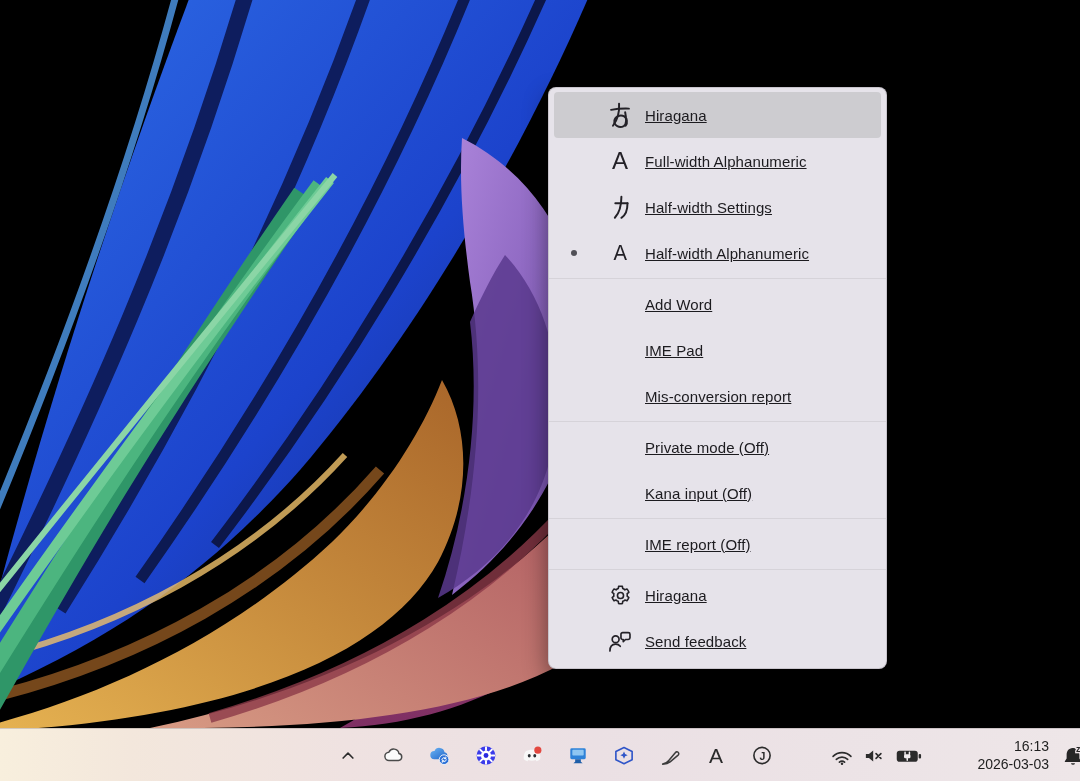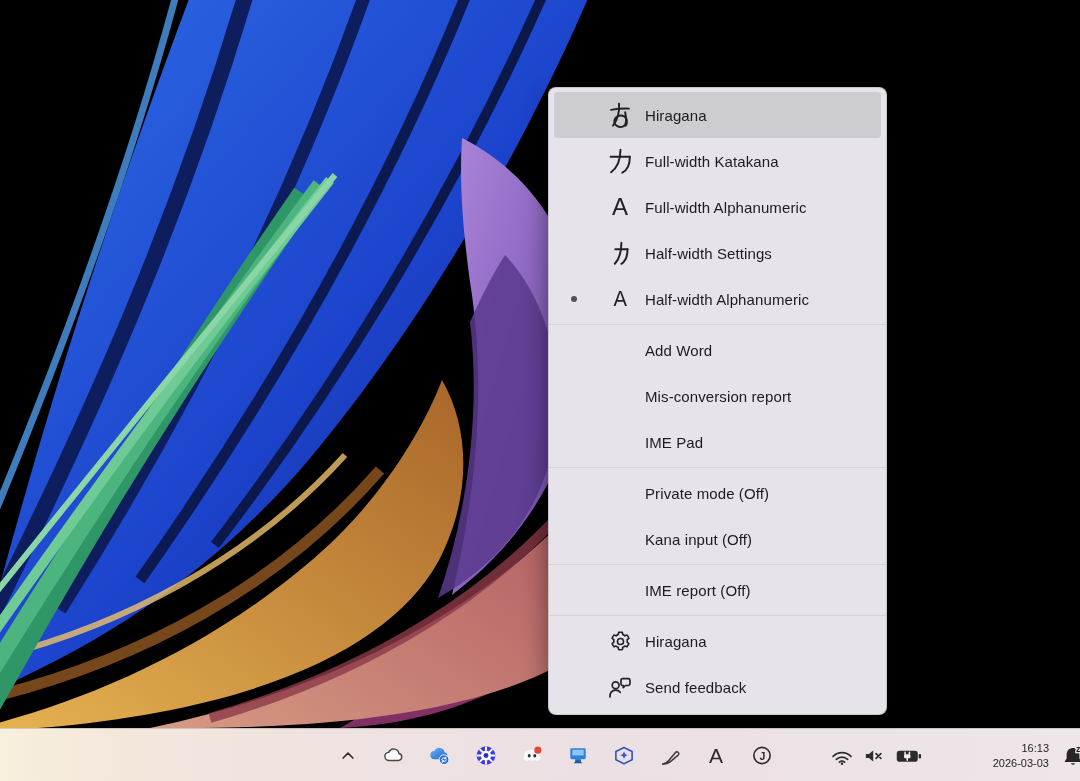--- a/index.html
+++ b/index.html
@@ -23,21 +23,21 @@
   .menu-row {
     display:flex; align-items:center;
     height:46px; margin:0 5px; padding:0 6px 0 7px;
     border-radius:4px; cursor:default;
   }
   .menu-row.highlighted { background:#cdccd0; }
   .bullet-box { width:26px; flex:none; display:flex; align-items:center; justify-content:center; }
   .sel-bullet { width:6px; height:6px; border-radius:50%; background:#515057; }
   .icon-box { width:36px; height:36px; margin-left:15px; flex:none;
               display:flex; align-items:center; justify-content:center; }
-  .menu-label { margin-left:7px; font-size:15px; letter-spacing:0.1px; color:#1c1b1f; }
+  .menu-label { margin-left:7px; font-size:15px; letter-spacing:0.1px; color:#1c1b1f;text-decoration:underline; }
   .glyph-a-full { font-size:24px; font-weight:400; color:#232127; line-height:1; }
   .glyph-a-half { font-size:22px; font-weight:400; color:#232127; line-height:1; transform:scaleX(0.92); }
   .menu-divider { height:1px; background:#d6d3d9; margin:2px 0; }
   .kana-svg { stroke:#232127; stroke-width:2.1; fill:none; stroke-linecap:round; stroke-linejoin:round; }
   .fl-icon  { stroke:#232127; stroke-width:1.9; fill:none; stroke-linecap:round; stroke-linejoin:round; }
 
   
   .taskbar {
     position:absolute; left:0; top:728px; width:1080px; height:53px;
     background:linear-gradient(90deg,#f8efdd 0%,#f3e7dc 12%,#efe2e1 32%,#ebe0e4 55%,#ece3e6 78%,#eee6e8 100%);
@@ -46,21 +46,21 @@
   }
   .tray { position:absolute; left:335px; top:0; height:53px; display:flex; align-items:center; }
   .tray-btn { width:26px; height:26px; margin-right:20px; display:flex; align-items:center;
               justify-content:center; flex:none; border-radius:4px; }
   .tray-btn.wide { width:32px; }
   .sys-group { margin-left:34px; display:flex; align-items:center; }
   .sys-group .tray-btn { margin-right:6px; }
   .ime-a { font-size:21px; color:#2a2a2a; }
   .clock {
     margin-left:14px; width:104px; text-align:right; color:#1f1f1f;
-    font-size:11px; line-height:1.28; cursor:default;
+    font-size:14px; line-height:1.28; cursor:default;
   }
   .bell-btn { margin-left:9px; width:30px; height:30px; display:flex; align-items:center; justify-content:center; }
   .mono-stroke { stroke:#2c2c2c; stroke-width:2; fill:none; stroke-linecap:round; stroke-linejoin:round; }
 </style>
 </head>
 <body>
 
 <div class="stage">
 
   <svg class="wallpaper" viewBox="0 0 1080 728" preserveAspectRatio="none">
@@ -127,31 +127,20 @@
       <div class="icon-box">
         <svg class="kana-svg" width="30" height="30" viewBox="0 0 32 32">
           <path d="M6.5,10.5 C12,9.5 19,9 25.5,9.2"></path>
           <path d="M15,4 C15.5,11 14,20 8.5,27.5"></path>
           <path d="M21.5,13 C23,20 23.5,25.5 20,27.8 C15.5,30.5 9.5,27.5 10,22 C10.5,17.5 16.5,15 20.5,17.5 C23.5,19.5 24.5,24 22,27.5"></path>
         </svg>
       </div>
       <span class="menu-label">Hiragana</span>
     </div>
 
-    <div class="menu-row">
-      <div class="bullet-box"></div>
-      <div class="icon-box">
-        <svg class="kana-svg" width="30" height="30" viewBox="0 0 32 32">
-          <path d="M6,11.5 L26.5,11.5"></path>
-          <path d="M16.5,4 C16.5,12 14.5,22 6.5,28"></path>
-          <path d="M26.5,11.5 C26.5,19 24.5,25.5 18.5,28.5"></path>
-        </svg>
-      </div>
-      <span class="menu-label">Full-width Katakana</span>
-    </div>
 
     <div class="menu-row">
       <div class="bullet-box"></div>
       <div class="icon-box">
         <span class="glyph-a-full">A</span>
       </div>
       <span class="menu-label">Full-width Alphanumeric</span>
     </div>
 
     <div class="menu-row">
@@ -179,26 +168,26 @@
     <div class="menu-divider"></div>
 
     <div class="menu-row">
       <div class="bullet-box"></div>
       <div class="icon-box"></div>
       <span class="menu-label">Add Word</span>
     </div>
     <div class="menu-row">
       <div class="bullet-box"></div>
       <div class="icon-box"></div>
+      <span class="menu-label">IME Pad</span>
+    </div>
+    <div class="menu-row">
+      <div class="bullet-box"></div>
+      <div class="icon-box"></div>
       <span class="menu-label">Mis-conversion report</span>
-    </div>
-    <div class="menu-row">
-      <div class="bullet-box"></div>
-      <div class="icon-box"></div>
-      <span class="menu-label">IME Pad</span>
     </div>
 
     <div class="menu-divider"></div>
 
     <div class="menu-row">
       <div class="bullet-box"></div>
       <div class="icon-box"></div>
       <span class="menu-label">Private mode (Off)</span>
     </div>
     <div class="menu-row">

